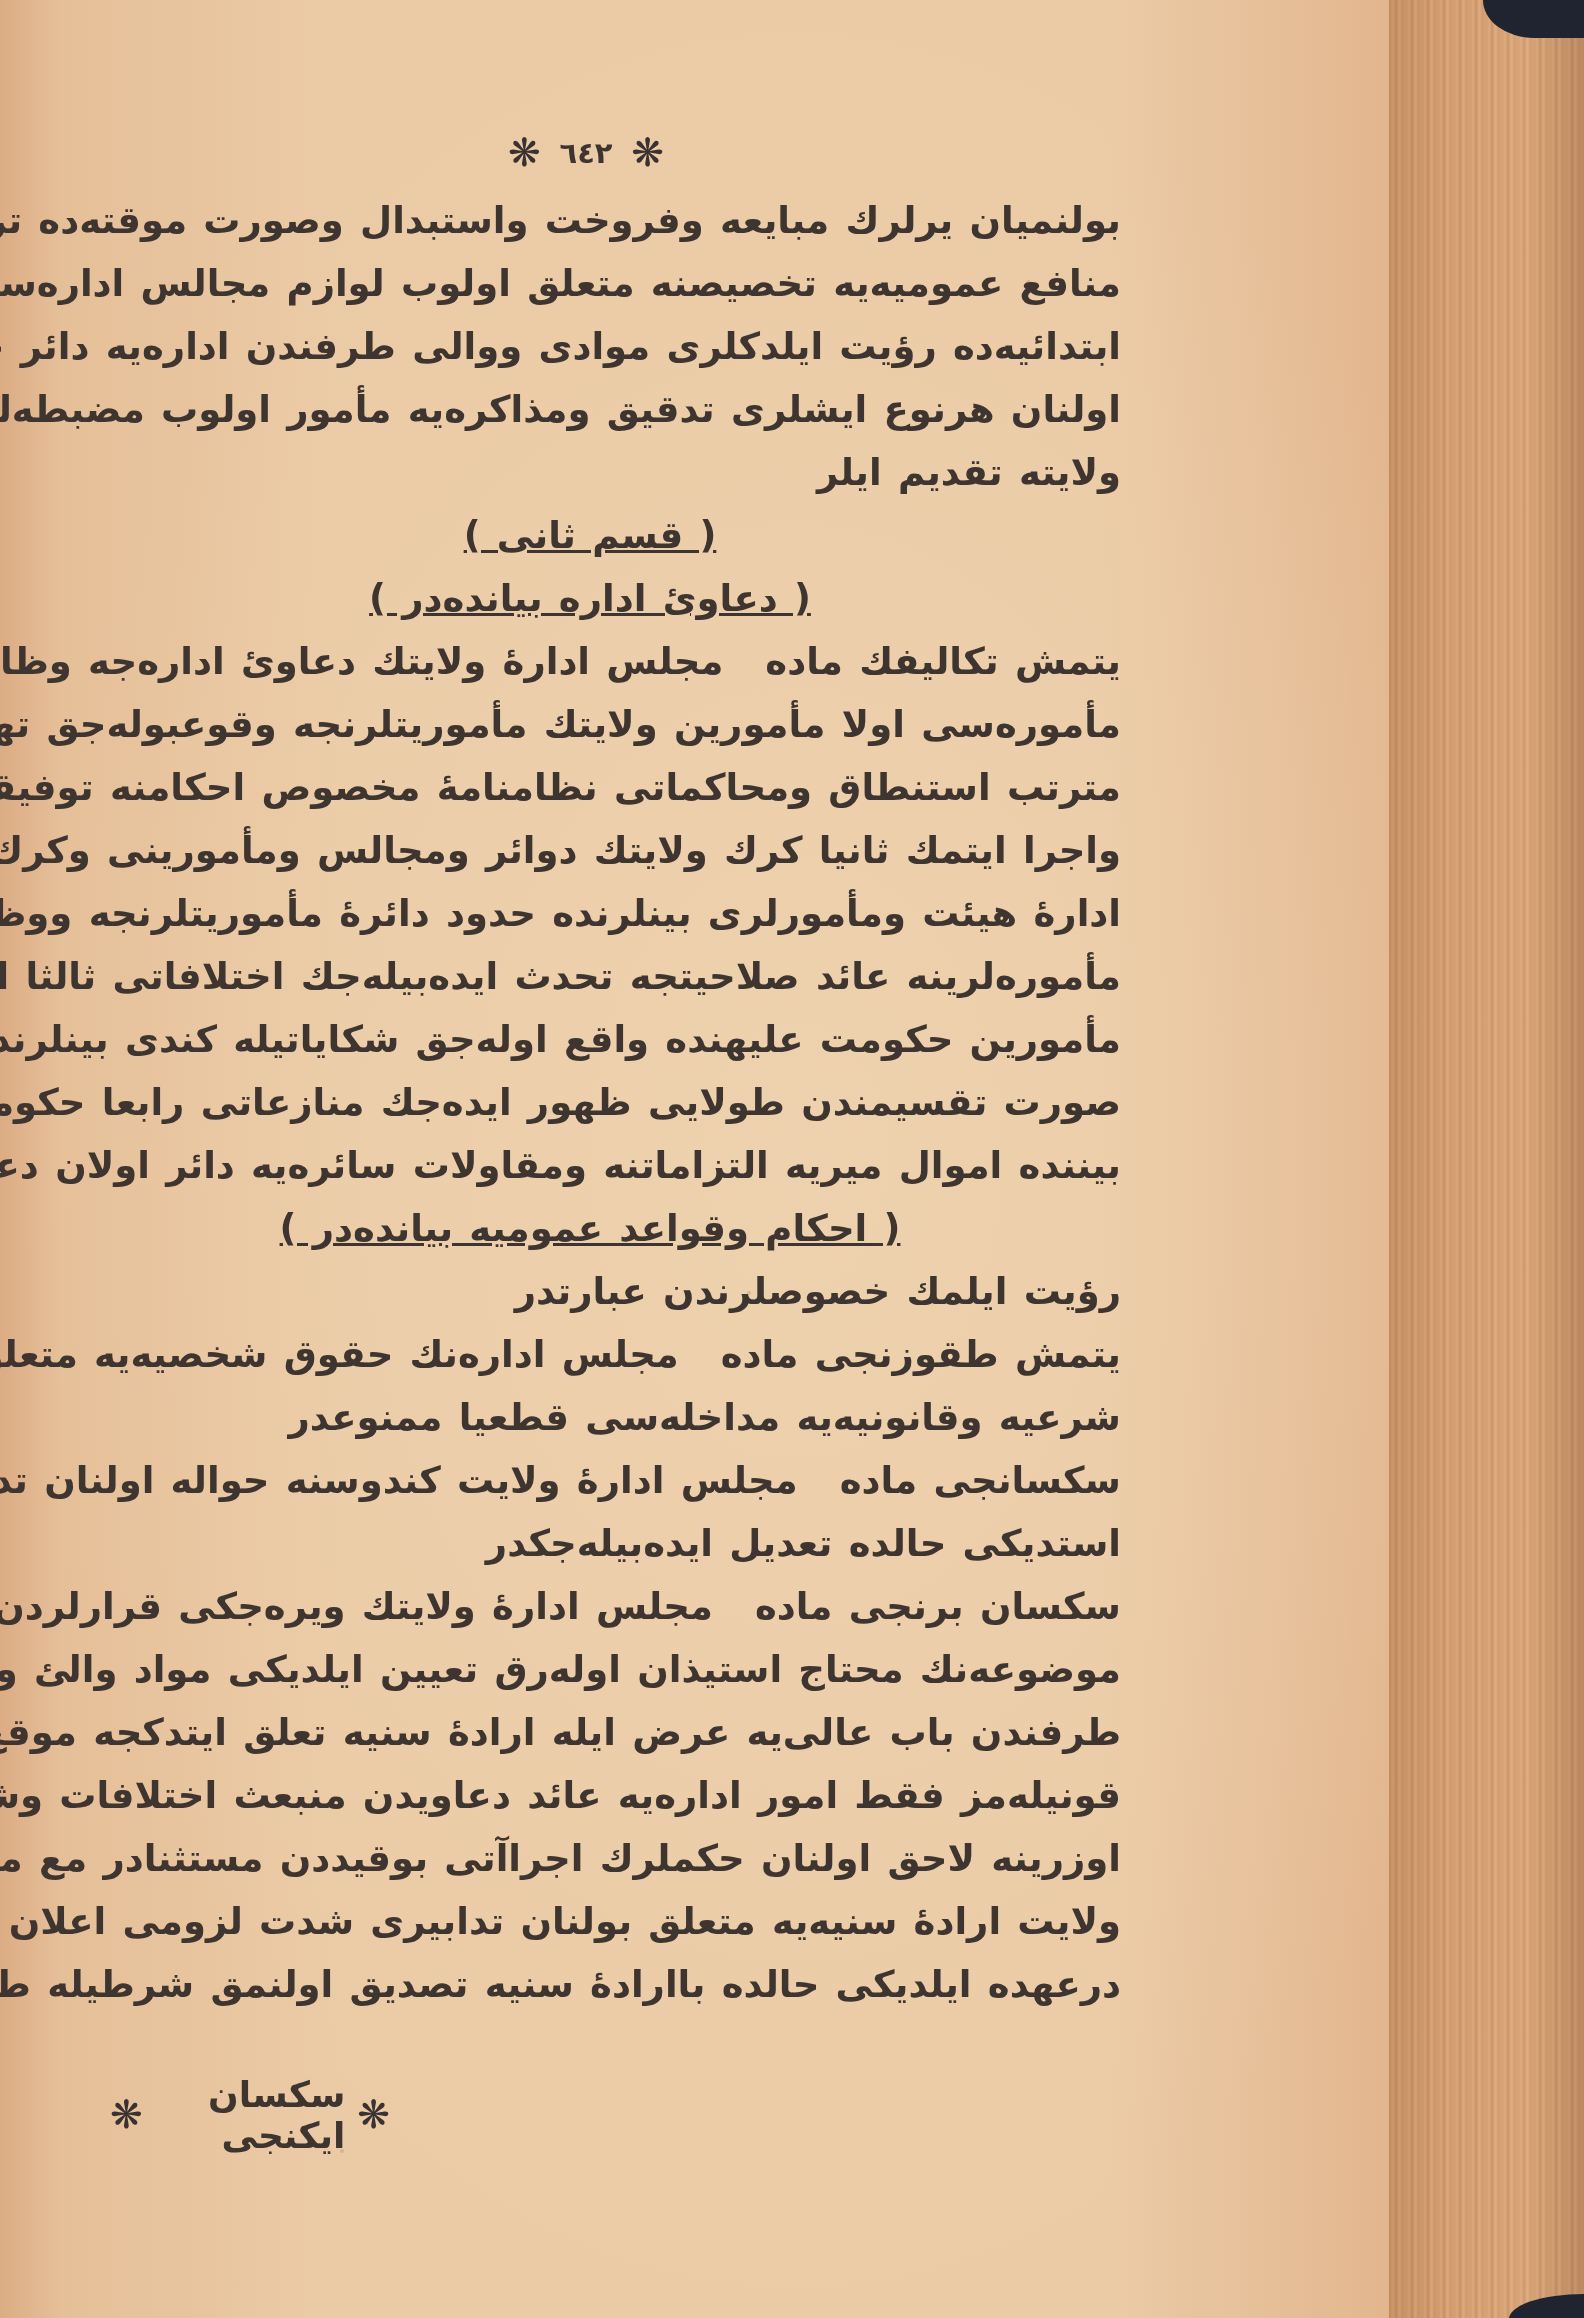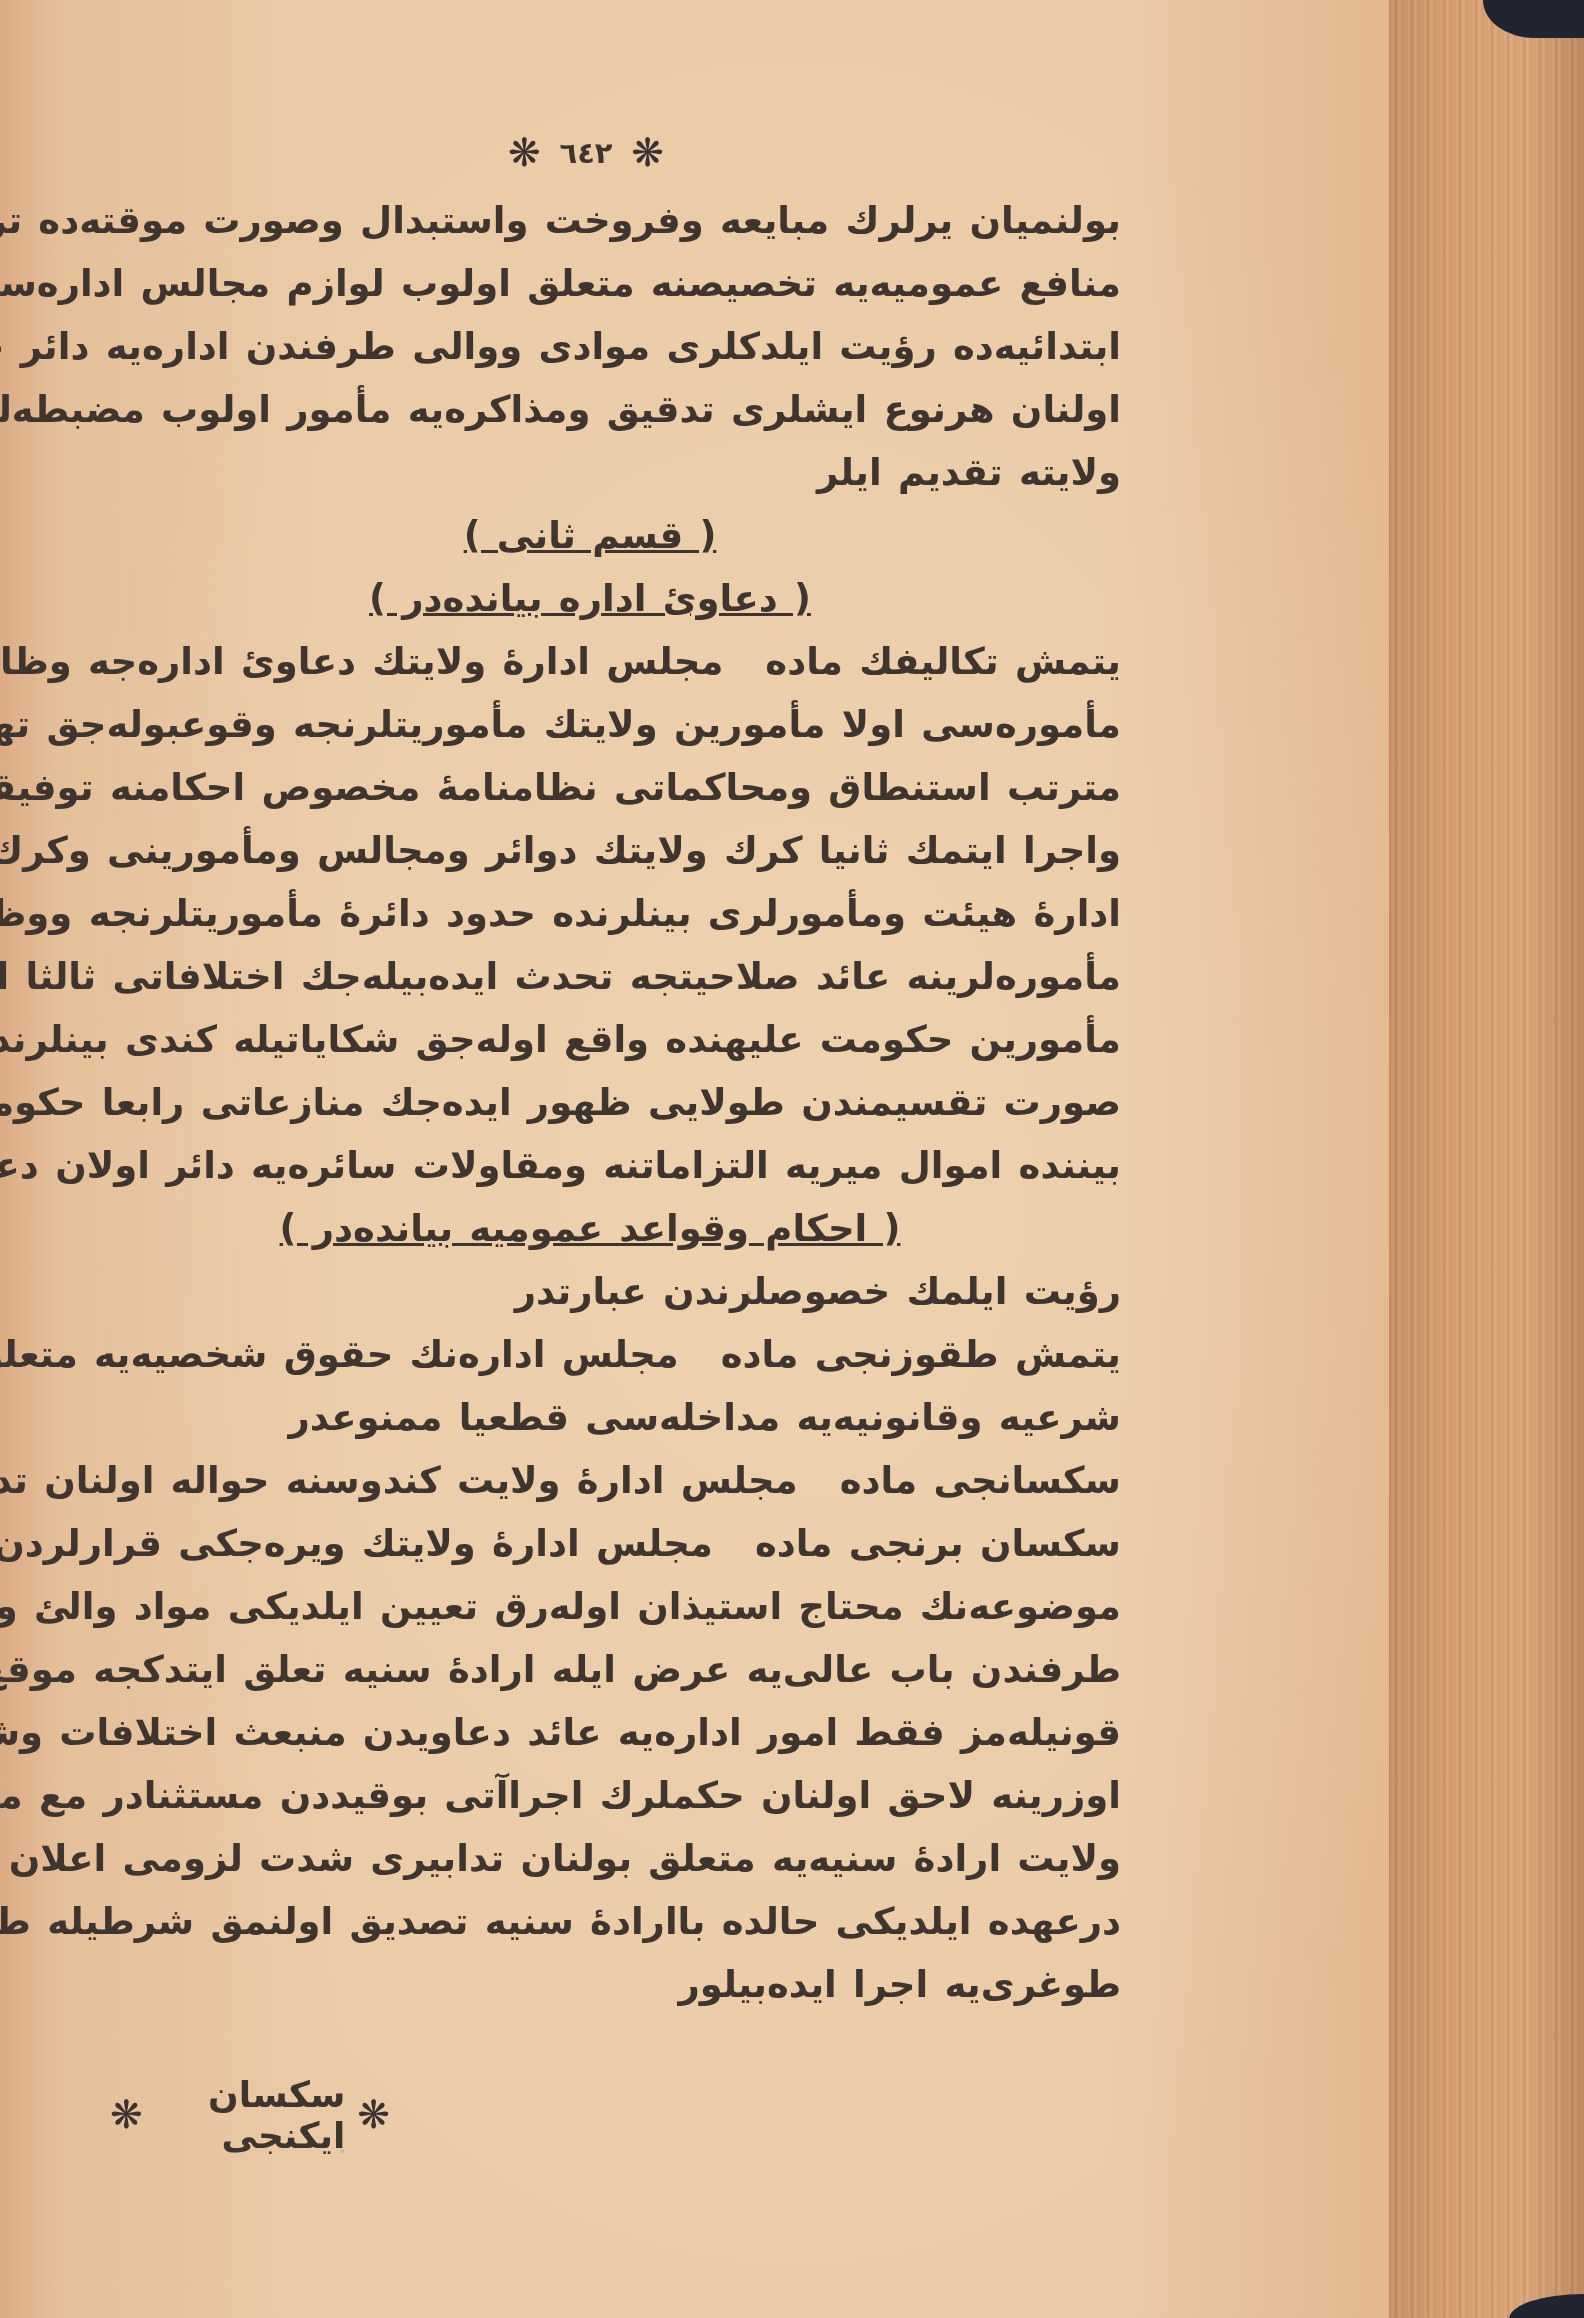--- a/index.html
+++ b/index.html
@@ -189,31 +189,31 @@
     <div class="line last">رؤیت ایلمك خصوصلرندن عبارتدر</div>
 
     <div class="line">
       <span class="article-start">یتمش طقوزنجی ماده</span><span>مجلس اداره‌نك حقوق شخصیه‌یه متعلق محاکمات</span>
     </div>
     <div class="line last">شرعیه وقانونیه‌یه مداخله‌سی قطعیا ممنوعدر</div>
 
     <div class="line">
       <span class="article-start">سکسانجی ماده</span><span>مجلس ادارهٔ ولایت کندوسنه حواله اولنان تدابیری</span>
     </div>
+    <div class="line last">استدیکی حالده تعدیل ایده‌بیله‌جکدر</div>
 
     <div class="line">
       <span class="article-start">سکسان برنجی ماده</span><span>مجلس ادارهٔ ولایتك ویره‌جکی قرارلردن نظامات</span>
     </div>
     <div class="line">موضوعه‌نك محتاج استیذان اوله‌رق تعیین ایلدیکی مواد والئ ولایت</div>
     <div class="line">طرفندن باب عالی‌یه عرض ایله ارادهٔ سنیه تعلق ایتدکجه موقع اجرایه</div>
     <div class="line">قونیله‌مز فقط امور اداره‌یه عائد دعاویدن منبعث اختلافات وشکایات</div>
     <div class="line">اوزرینه لاحق اولنان حکملرك اجراآتی بوقیددن مستثنادر مع مافیه والئ</div>
     <div class="line">ولایت ارادهٔ سنیه‌یه متعلق بولنان تدابیری شدت لزومی اعلان ومسؤلیتی</div>
     <div class="line">درعهده ایلدیکی حالده باارادهٔ سنیه تصدیق اولنمق شرطیله طوغریدن</div>
-    <div class="line last">طوغری‌یه اجرا ایده‌بیلور</div>
   </div>
 
   <div class="footer-catchword">
     <span class="ornament">❋</span>
     <span class="catchword-text">سکسان ایکنجی</span>
     <span class="ornament">❋</span>
   </div>
 </div>
 
 

